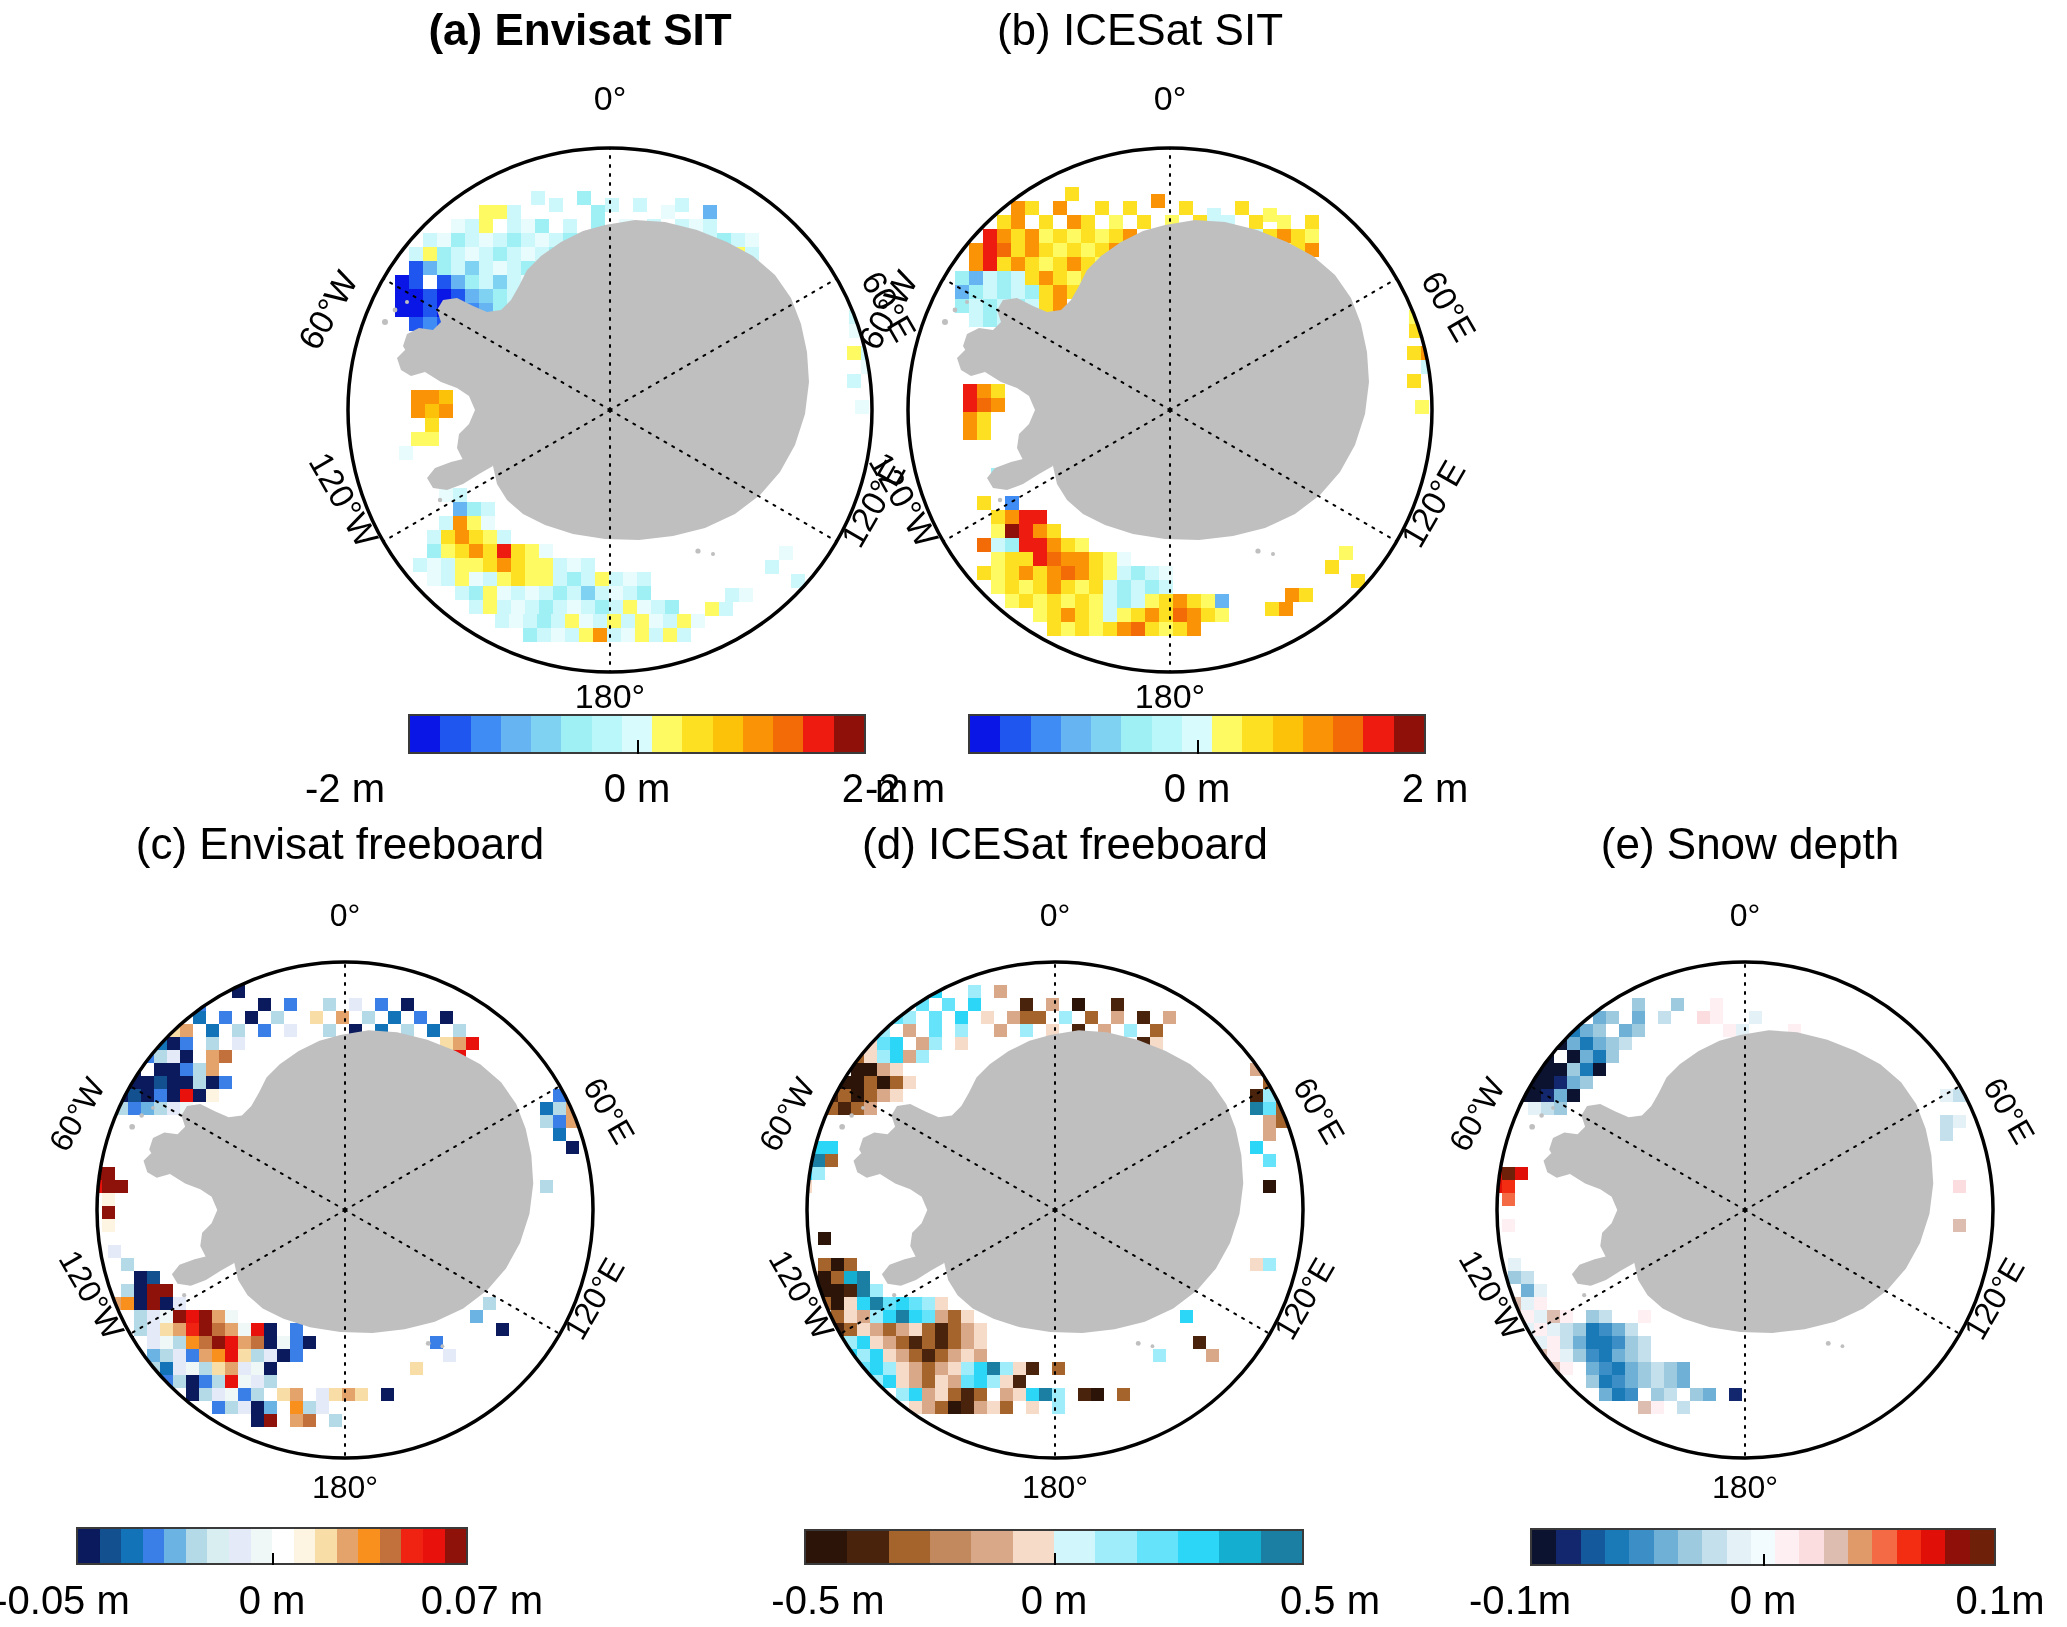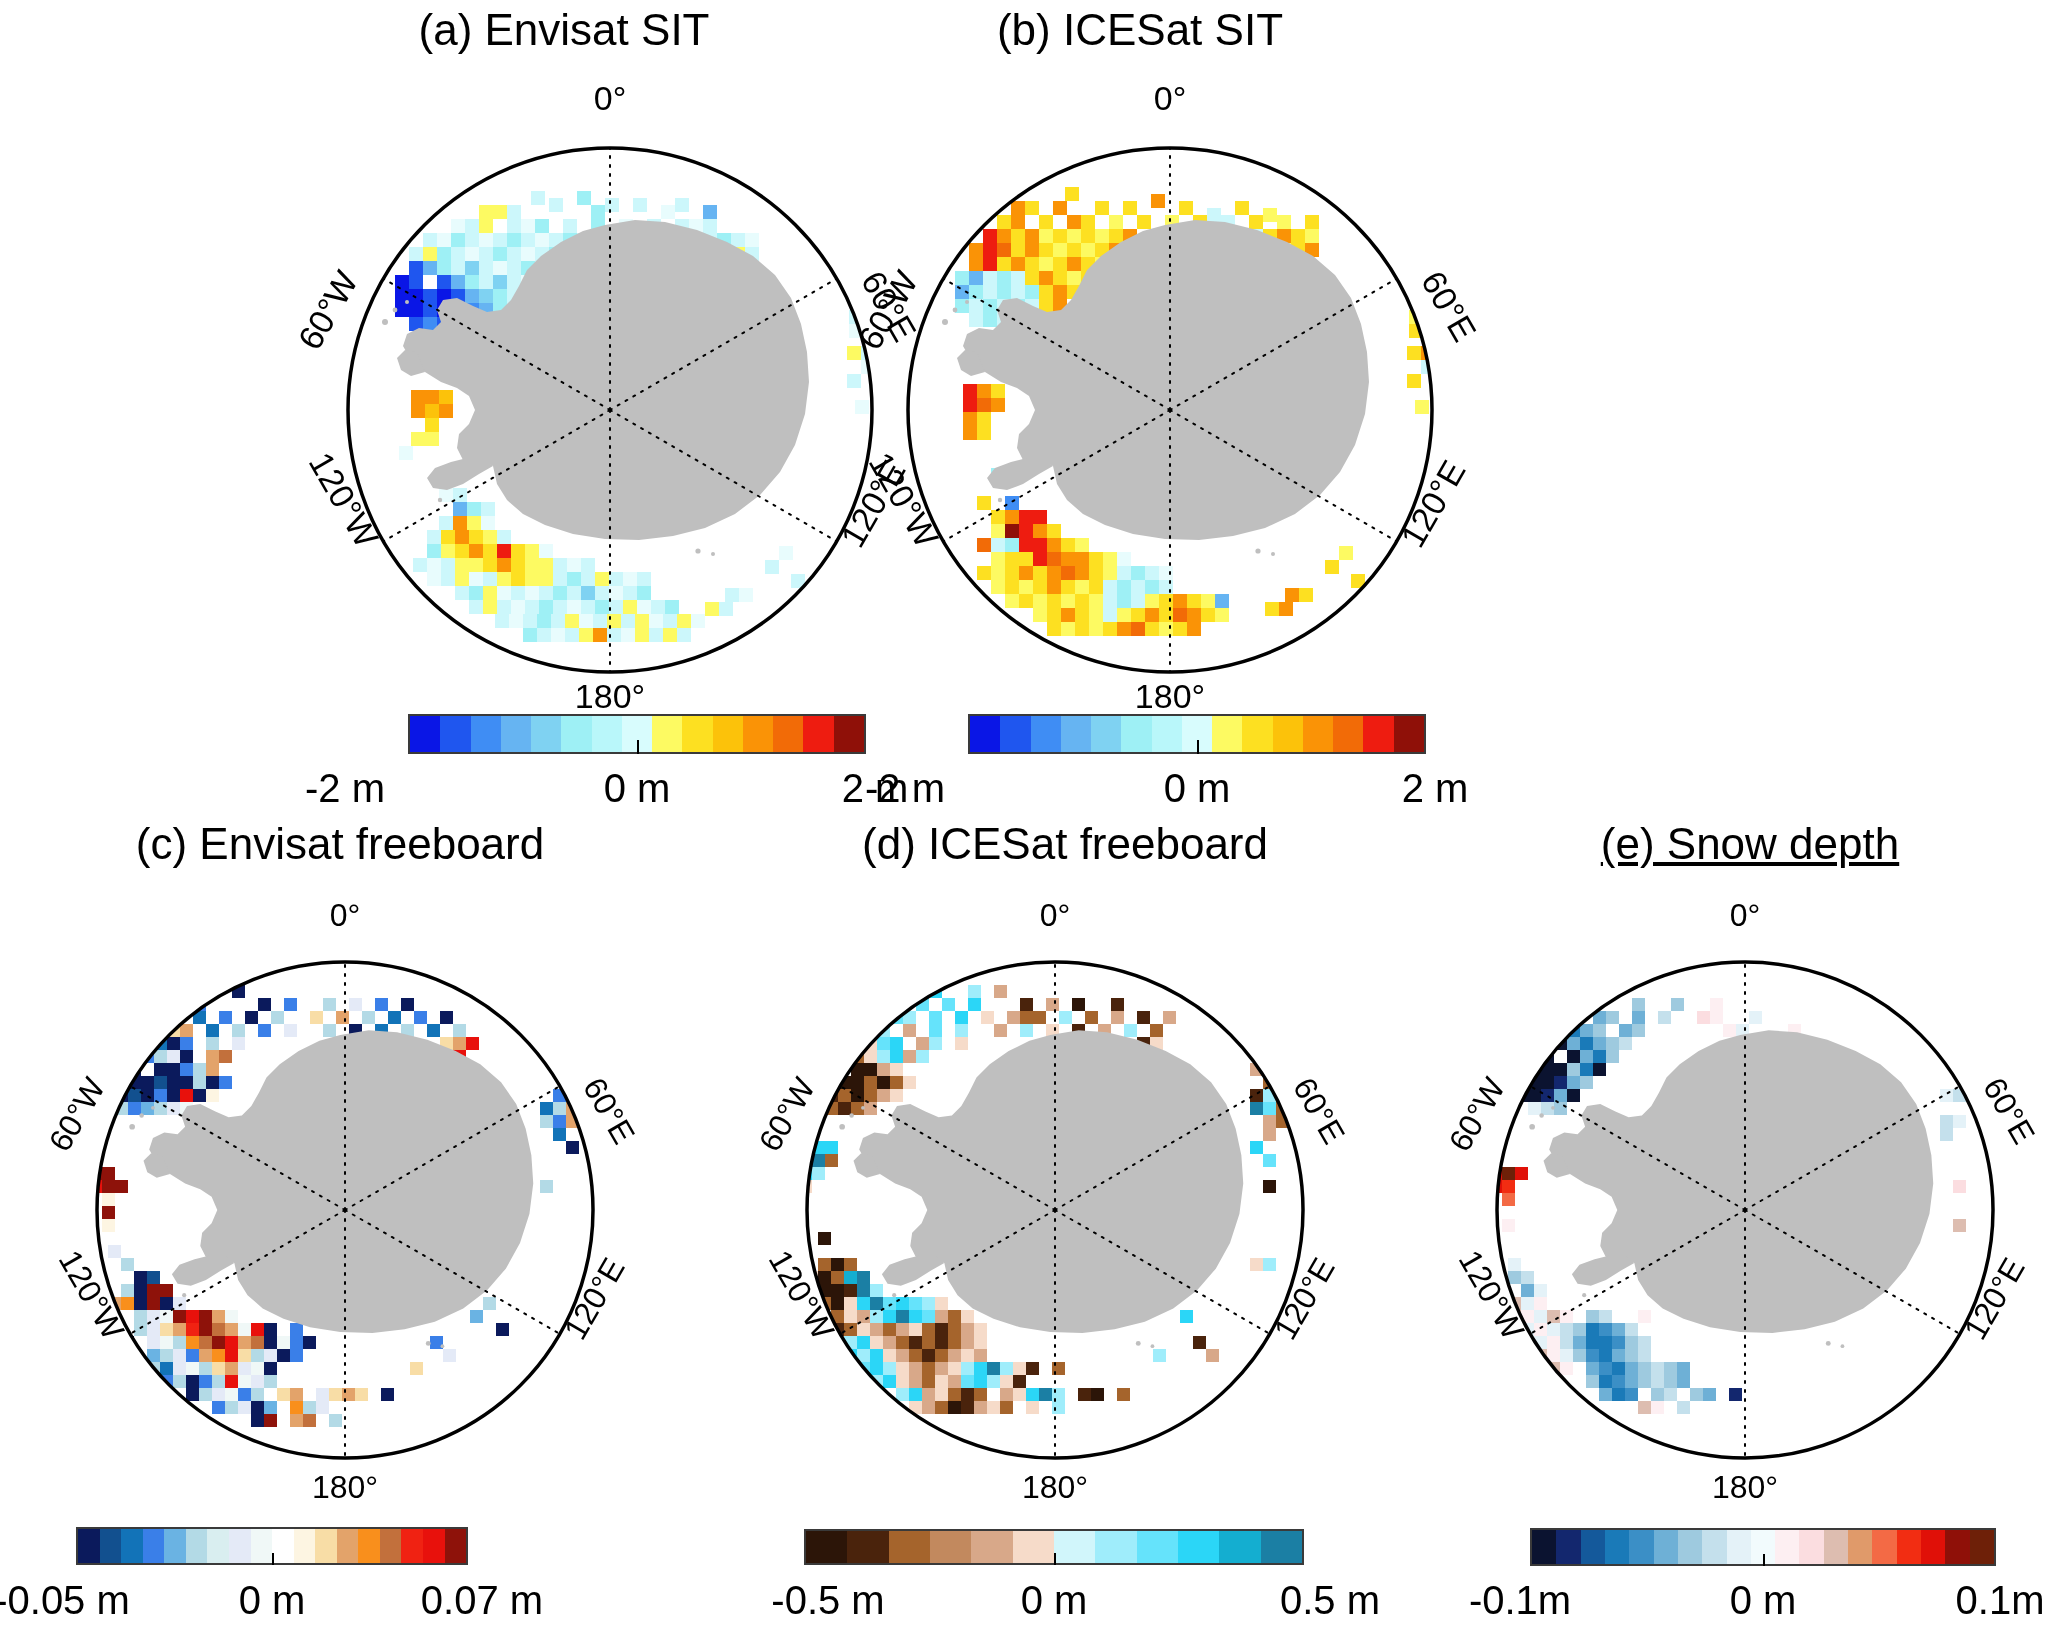--- a/index.html
+++ b/index.html
@@ -19,21 +19,21 @@
   .cbar i{display:block;flex:1 1 0;height:100%;}
   .cbtick{position:absolute;width:2px;background:#000;}
   .cblab{position:absolute;font-size:40px;line-height:1;white-space:nowrap;
          color:#000;}
   .cblab.c{transform:translateX(-50%);}
 </style>
 </head>
 <body>
 
 <div class="panel">
-  <div class="ptitle" style="left:164px;top:8px;width:800px;">(a) Envisat SIT</div>
+  <div class="ptitle" style="left:180px;top:8px;width:800px;font-weight:bold;">(a) Envisat SIT</div>
   <div class="mapwrap" style="left:235px;top:70px;">
     <svg width="750" height="640" viewBox="0 0 750 640">
       <defs>
         <clipPath id="cgA">
             <circle cx="375" cy="340" r="262"></circle>
           </clipPath>
         <g id="antarcticaA">
           <path d="M370 155 L400 150 L430 152 L462 160 L492 172 L518 186 L540 205
                    L556 228 L566 254 L572 282 L574 312 L570 344 L560 375 L545 402
                    L525 425 L500 444 L470 458 L438 466 L404 470 L370 469 L338 464
@@ -1285,21 +1285,21 @@
     <i style="background:#14aed0"></i>
       <i style="background:#1b7fa4"></i>
   </div>
   <div class="cbtick" style="left:1054px;top:1553px;height:12px;"></div>
   <div class="cblab c" style="left:800px;top:1580px;margin-left:28px;">-0.5 m</div>
   <div class="cblab c" style="left:1054px;top:1580px;">0 m</div>
   <div class="cblab c" style="left:1310px;top:1580px;margin-left:20px;">0.5 m</div>
 </div>
 
 <div class="panel">
-  <div class="ptitle" style="left:1440px;top:822px;width:620px;text-decoration:underline;">(e) Snow depth</div>
+  <div class="ptitle" style="left:1440px;top:822px;width:620px;">(e) Snow depth</div>
   <div class="mapwrap" style="left:1400px;top:880px;">
     <svg width="690" height="620" viewBox="0 0 690 620">
       <defs>
           <clipPath id="cgE">
             <circle cx="345" cy="330" r="248"></circle>
           </clipPath>
         </defs>
       <g clip-path="url(#cgE)">
         <g shape-rendering="crispEdges">
           <rect x="180" y="118" width="13" height="13" fill="#fdeff2"></rect>

